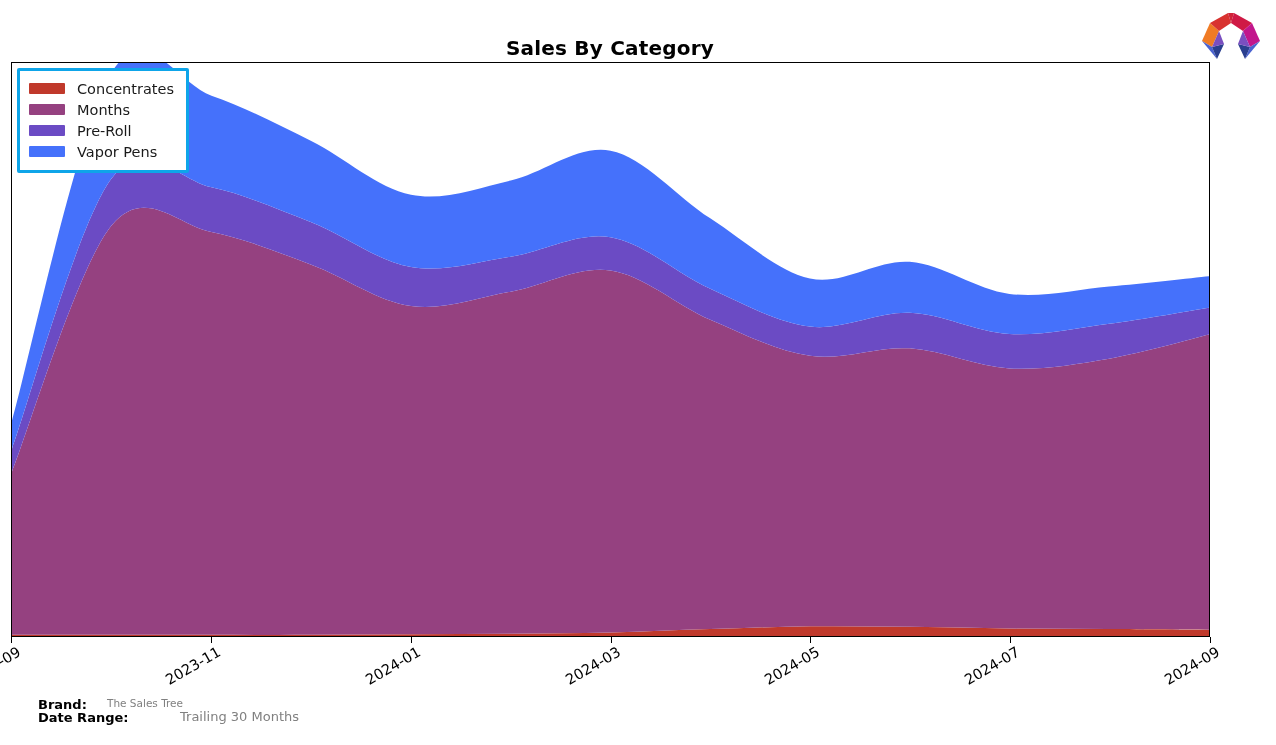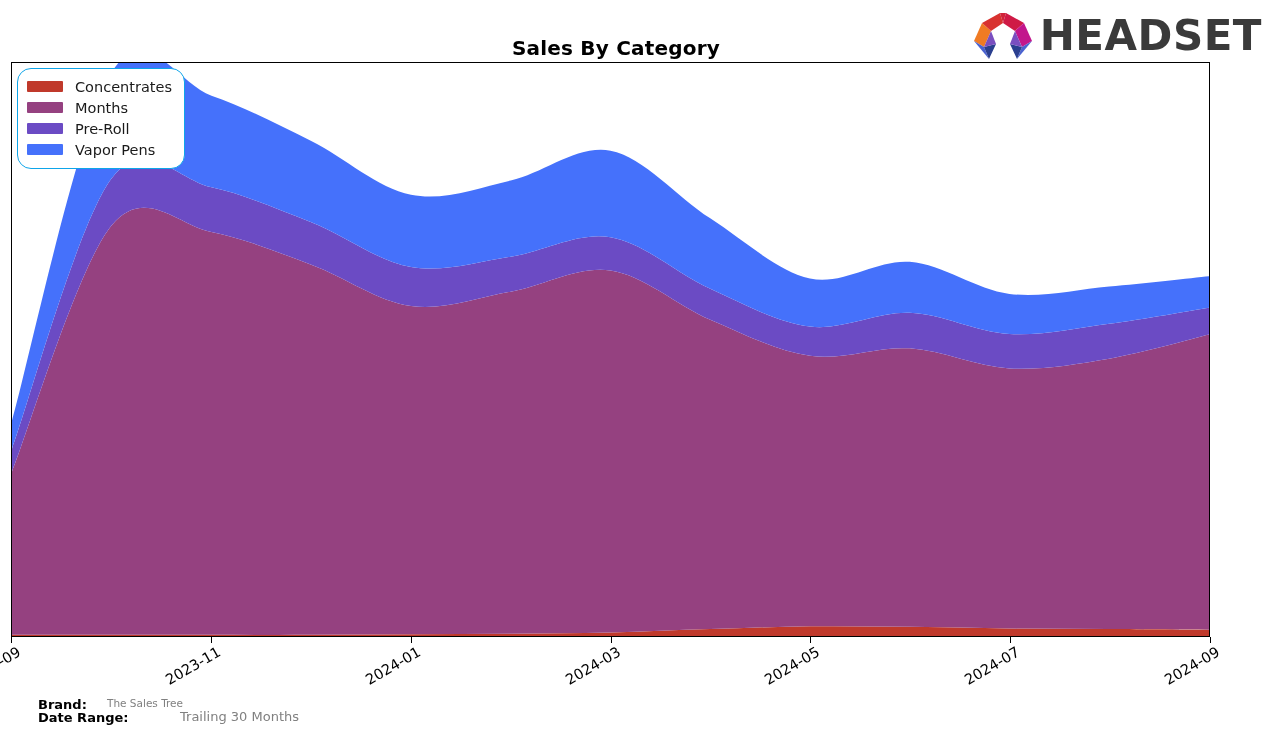--- a/index.html
+++ b/index.html
@@ -25,21 +25,20 @@
   
   .chart-title {
     position: absolute;
     left: 0; top: 36px;
     width: 1220px;
     text-align: center;
     font-size: 20px;
     font-weight: bold;
     color: #000000;
     letter-spacing: 0.2px;
-    margin-left: 6px;
   }
 
   
   .brand-logo {
     position: absolute;
     right: 14px;
     top: 10px;
     height: 52px;
     display: flex;
     align-items: center;
@@ -74,22 +73,22 @@
     height: 100%;
     display: block;
   }
 
   
   .legend {
     position: absolute;
     left: 17px;
     top: 68px;
     background: #ffffff;
-    border: 1px solid #0ea5e9;
-    border-radius: 14px;
+    border: 3px solid #0ea5e9;
+    border-radius: 2px;
     padding: 7px 12px 8px 9px;
     box-shadow: 0 0 0 0 rgba(0,0,0,0);
     z-index: 5;
   }
   .legend-row {
     display: flex;
     align-items: center;
     height: 21px;
   }
   .legend-swatch {
@@ -190,21 +189,20 @@
 
       <polygon points="2,30 12,36 17,48 7,36" fill="#4a62d0"></polygon>
       <polygon points="12,36 24,33 17,48" fill="#2a3f8f"></polygon>
 
       <polygon points="60,30 50,36 45,48 55,36" fill="#4a62d0"></polygon>
       <polygon points="50,36 38,33 45,48" fill="#2a3f8f"></polygon>
 
       <polygon points="19,20 24,33 12,36" fill="#7a4fc0"></polygon>
       <polygon points="43,20 38,33 50,36" fill="#7a4fc0"></polygon>
     </svg>
-    <span class="logo-word">HEADSET</span>
   </div>
 
   <div class="plot-frame">
     <svg class="plot-svg" viewBox="0 0 1199 575" preserveAspectRatio="none">
       <g id="areas">
           <path d="M0.00,573.85C16.65,573.85 66.61,573.85 99.92,573.85C133.22,573.85 166.53,573.85 199.83,573.85C233.14,573.85 266.44,573.95 299.75,573.85C333.06,573.75 366.36,573.47 399.67,573.27C432.97,573.08 466.28,572.99 499.58,572.70C532.89,572.41 566.19,572.32 599.50,571.55C632.81,570.78 666.11,569.15 699.42,568.10C732.72,567.05 766.03,565.61 799.33,565.23C832.64,564.84 865.94,565.42 899.25,565.80C932.56,566.18 965.86,567.14 999.17,567.52C1032.47,567.91 1065.78,567.91 1099.08,568.10C1132.39,568.29 1182.35,568.58 1199.00,568.67 L1199.00,575.00C1182.35,575.00 1132.39,575.00 1099.08,575.00C1065.78,575.00 1032.47,575.00 999.17,575.00C965.86,575.00 932.56,575.00 899.25,575.00C865.94,575.00 832.64,575.00 799.33,575.00C766.03,575.00 732.72,575.00 699.42,575.00C666.11,575.00 632.81,575.00 599.50,575.00C566.19,575.00 532.89,575.00 499.58,575.00C466.28,575.00 432.97,575.00 399.67,575.00C366.36,575.00 333.06,575.00 299.75,575.00C266.44,575.00 233.14,575.00 199.83,575.00C166.53,575.00 133.22,575.00 99.92,575.00C66.61,575.00 16.65,575.00 0.00,575.00 Z" fill="#c0392b" stroke="none"></path>
           <path d="M0.00,409.98C16.65,368.77 66.61,202.78 99.92,162.72C133.22,122.67 166.53,163.01 199.83,169.63C233.14,176.24 266.44,190.04 299.75,202.40C333.06,214.76 366.36,239.30 399.67,243.80C432.97,248.30 466.28,235.37 499.58,229.43C532.89,223.48 566.19,203.45 599.50,208.15C632.81,212.85 666.11,243.32 699.42,257.60C732.72,271.88 766.03,289.03 799.33,293.82C832.64,298.62 865.94,284.24 899.25,286.35C932.56,288.46 965.86,304.75 999.17,306.48C1032.47,308.20 1065.78,302.35 1099.08,296.70C1132.39,291.05 1182.35,276.57 1199.00,272.55 L1199.00,568.67C1182.35,568.58 1132.39,568.29 1099.08,568.10C1065.78,567.91 1032.47,567.91 999.17,567.52C965.86,567.14 932.56,566.18 899.25,565.80C865.94,565.42 832.64,564.84 799.33,565.23C766.03,565.61 732.72,567.05 699.42,568.10C666.11,569.15 632.81,570.78 599.50,571.55C566.19,572.32 532.89,572.41 499.58,572.70C466.28,572.99 432.97,573.08 399.67,573.27C366.36,573.47 333.06,573.75 299.75,573.85C266.44,573.95 233.14,573.85 199.83,573.85C166.53,573.85 133.22,573.85 99.92,573.85C66.61,573.85 16.65,573.85 0.00,573.85 Z" fill="#954180" stroke="none"></path>
           <path d="M0.00,386.98C16.65,341.74 66.61,159.27 99.92,115.57C133.22,71.88 166.53,117.40 199.83,124.78C233.14,132.15 266.44,146.53 299.75,159.85C333.06,173.17 366.36,198.95 399.67,204.70C432.97,210.45 466.28,199.33 499.58,194.35C532.89,189.37 566.19,169.43 599.50,174.80C632.81,180.17 666.11,211.60 699.42,226.55C732.72,241.50 766.03,260.48 799.33,264.50C832.64,268.52 865.94,249.45 899.25,250.70C932.56,251.95 965.86,270.15 999.17,271.98C1032.47,273.80 1065.78,266.03 1099.08,261.63C1132.39,257.22 1182.35,248.21 1199.00,245.52 L1199.00,272.55C1182.35,276.57 1132.39,291.05 1099.08,296.70C1065.78,302.35 1032.47,308.20 999.17,306.48C965.86,304.75 932.56,288.46 899.25,286.35C865.94,284.24 832.64,298.62 799.33,293.82C766.03,289.03 732.72,271.88 699.42,257.60C666.11,243.32 632.81,212.85 599.50,208.15C566.19,203.45 532.89,223.48 499.58,229.43C466.28,235.37 432.97,248.30 399.67,243.80C366.36,239.30 333.06,214.76 299.75,202.40C266.44,190.04 233.14,176.24 199.83,169.63C166.53,163.01 133.22,122.67 99.92,162.72C66.61,202.78 16.65,368.77 0.00,409.98 Z" fill="#6b4bc4" stroke="none"></path>
           <path d="M0.00,358.80C16.65,300.53 66.61,63.54 99.92,9.20C133.22,-45.14 166.53,21.27 199.83,32.77C233.14,44.27 266.44,61.62 299.75,78.20C333.06,94.78 366.36,125.64 399.67,132.25C432.97,138.86 466.28,125.25 499.58,117.88C532.89,110.50 566.19,81.65 599.50,87.98C632.81,94.30 666.11,134.45 699.42,155.82C732.72,177.20 766.03,208.92 799.33,216.20C832.64,223.48 865.94,196.94 899.25,199.52C932.56,202.11 965.86,227.60 999.17,231.73C1032.47,235.85 1065.78,227.22 1099.08,224.25C1132.39,221.28 1182.35,215.62 1199.00,213.90 L1199.00,245.52C1182.35,248.21 1132.39,257.22 1099.08,261.63C1065.78,266.03 1032.47,273.80 999.17,271.98C965.86,270.15 932.56,251.95 899.25,250.70C865.94,249.45 832.64,268.52 799.33,264.50C766.03,260.48 732.72,241.50 699.42,226.55C666.11,211.60 632.81,180.17 599.50,174.80C566.19,169.43 532.89,189.37 499.58,194.35C466.28,199.33 432.97,210.45 399.67,204.70C366.36,198.95 333.06,173.17 299.75,159.85C266.44,146.53 233.14,132.15 199.83,124.78C166.53,117.40 133.22,71.88 99.92,115.57C66.61,159.27 16.65,341.74 0.00,386.98 Z" fill="#4571fb" stroke="none"></path>
         </g>

